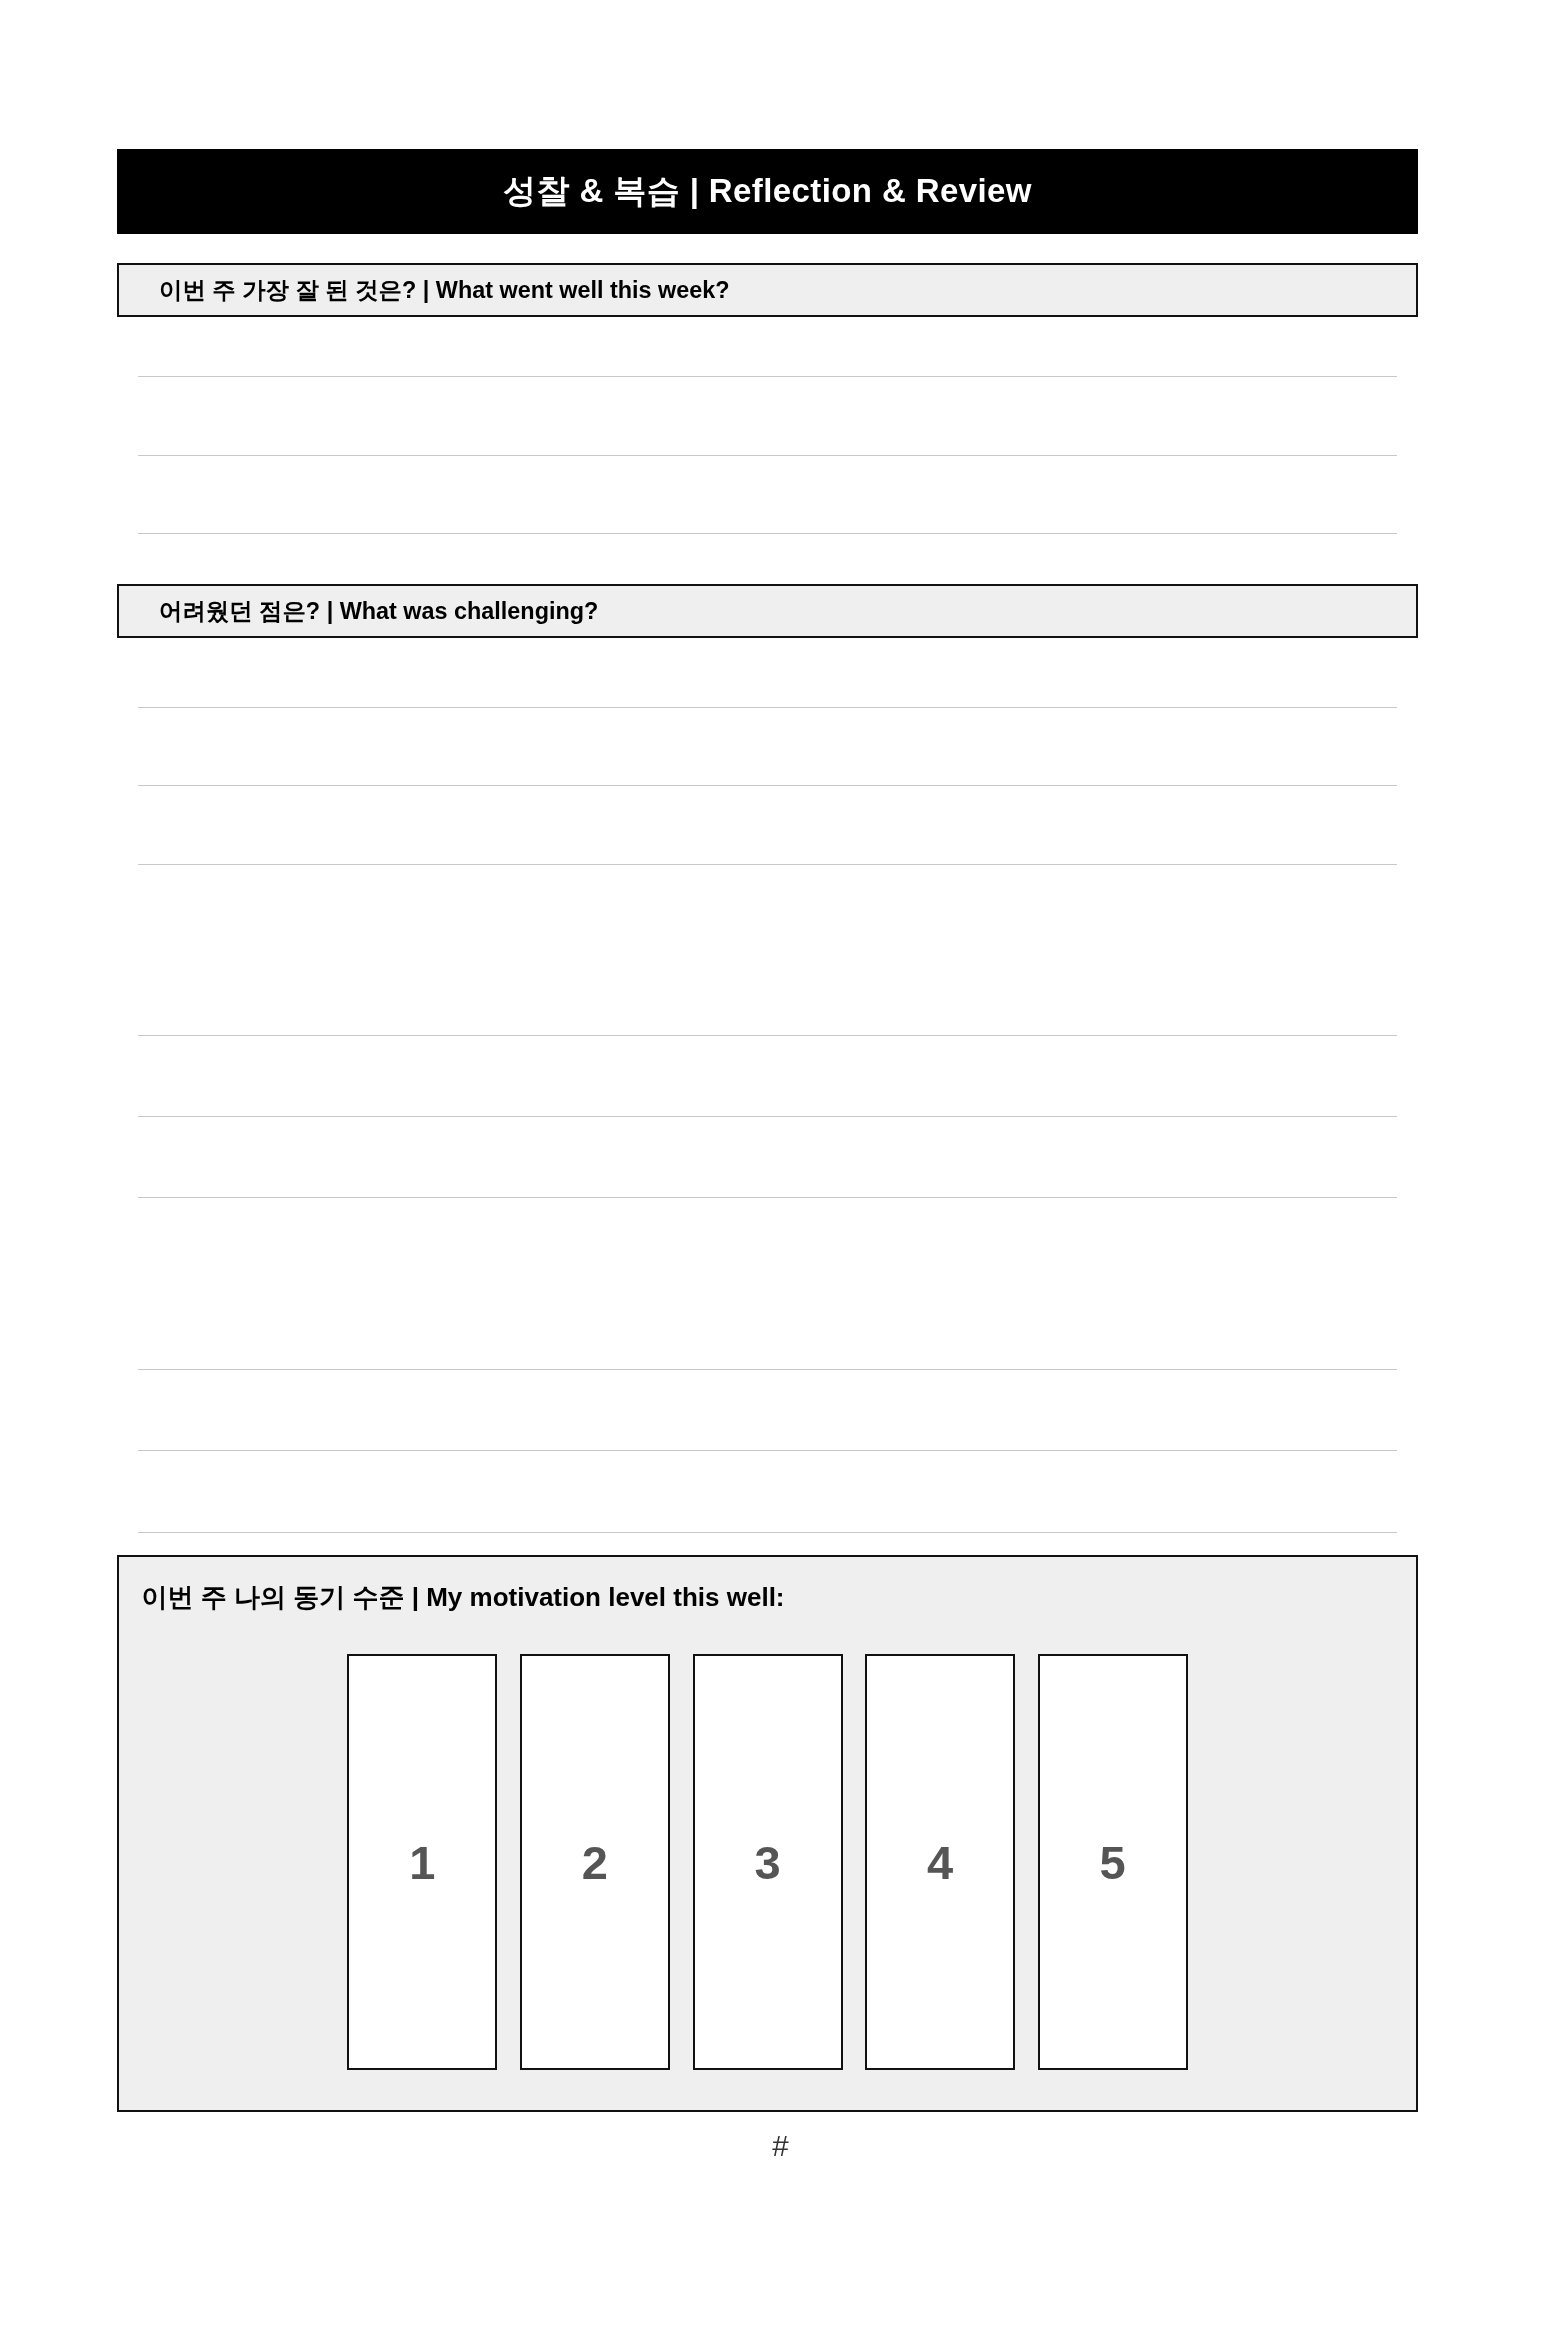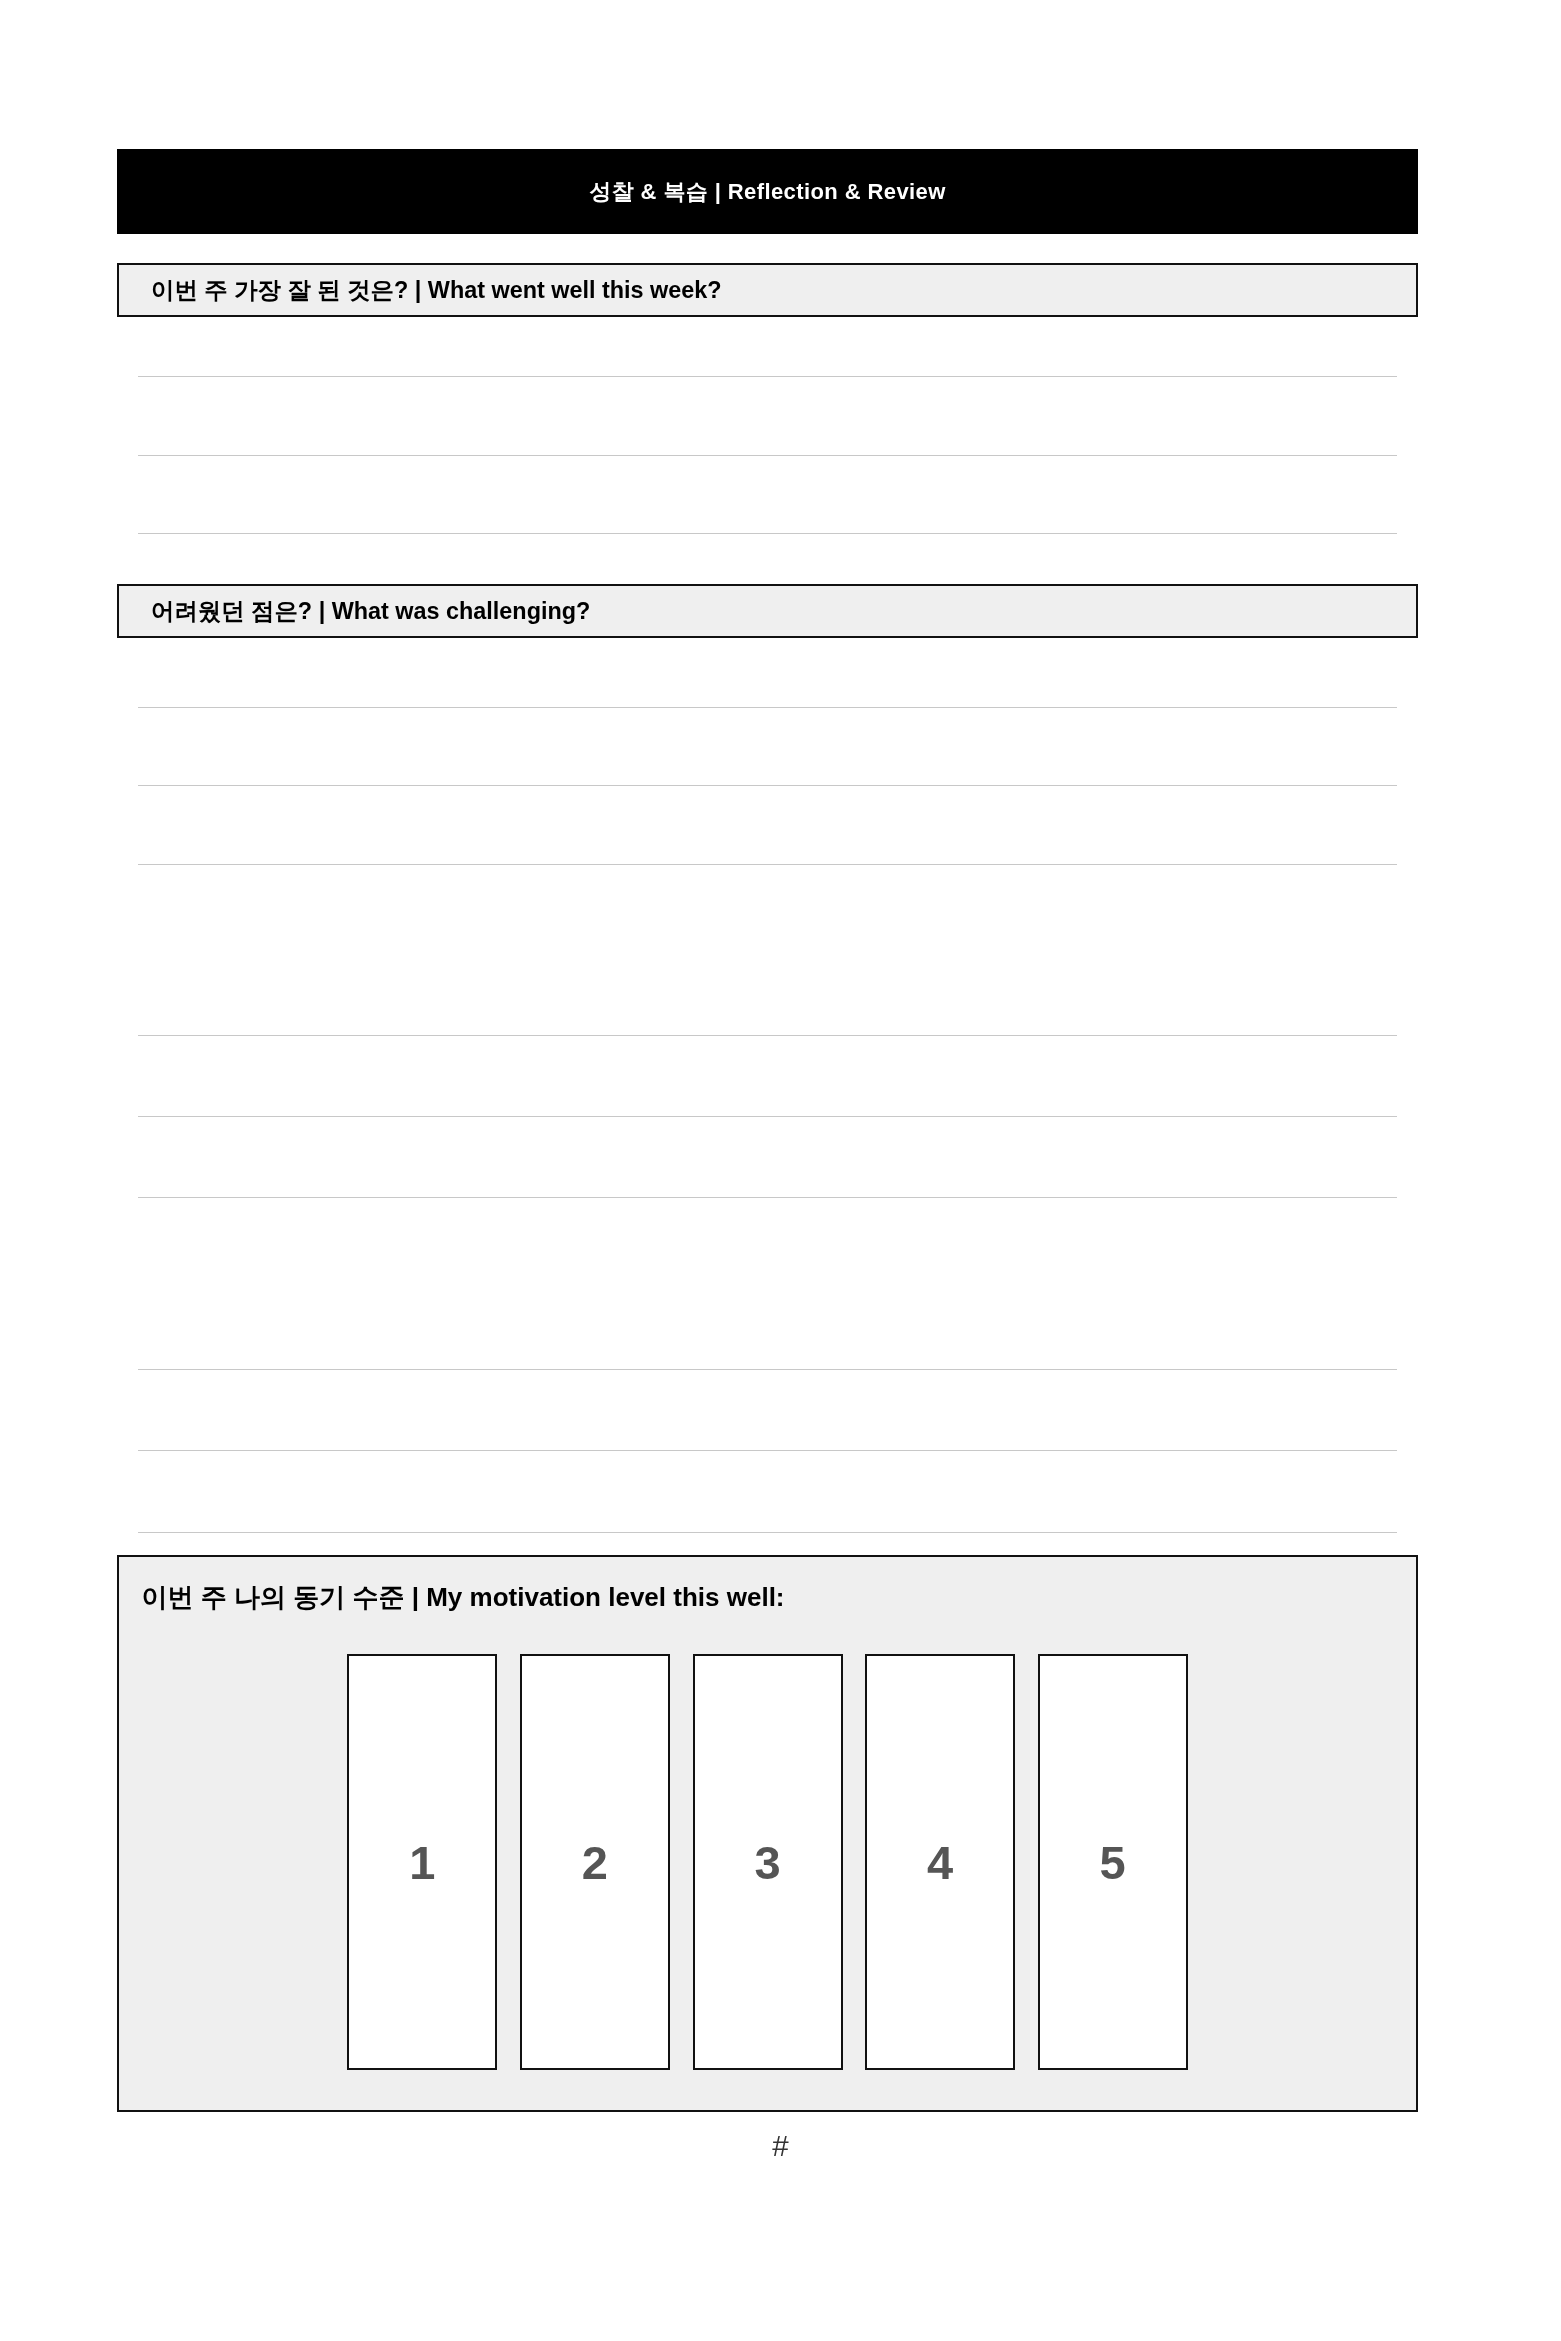--- a/index.html
+++ b/index.html
@@ -23,34 +23,34 @@
     position: absolute;
     left: 0;
     top: 149px;
     width: 1301px;
     height: 85px;
     background: #000000;
     color: #ffffff;
     display: flex;
     align-items: center;
     justify-content: center;
-    font-size: 22px;
+    font-size: 33px;
     font-weight: bold;
     letter-spacing: 0.4px;
   }
   .section-header {
     position: absolute;
     left: 0;
     width: 1301px;
     height: 54px;
     background: #efefef;
     border: 2.6px solid #111111;
     display: flex;
     align-items: center;
-    padding-left: 32px;
+    padding-left: 40px;
     font-size: 23.4px;
     font-weight: bold;
     color: #000000;
   }
   .hdr-1 { top: 263px; }
   .hdr-2 { top: 584px; }
   .hdr-3 { top: 917px; }
   .hdr-4 { top: 1249px; }
   .rule {
     position: absolute;

